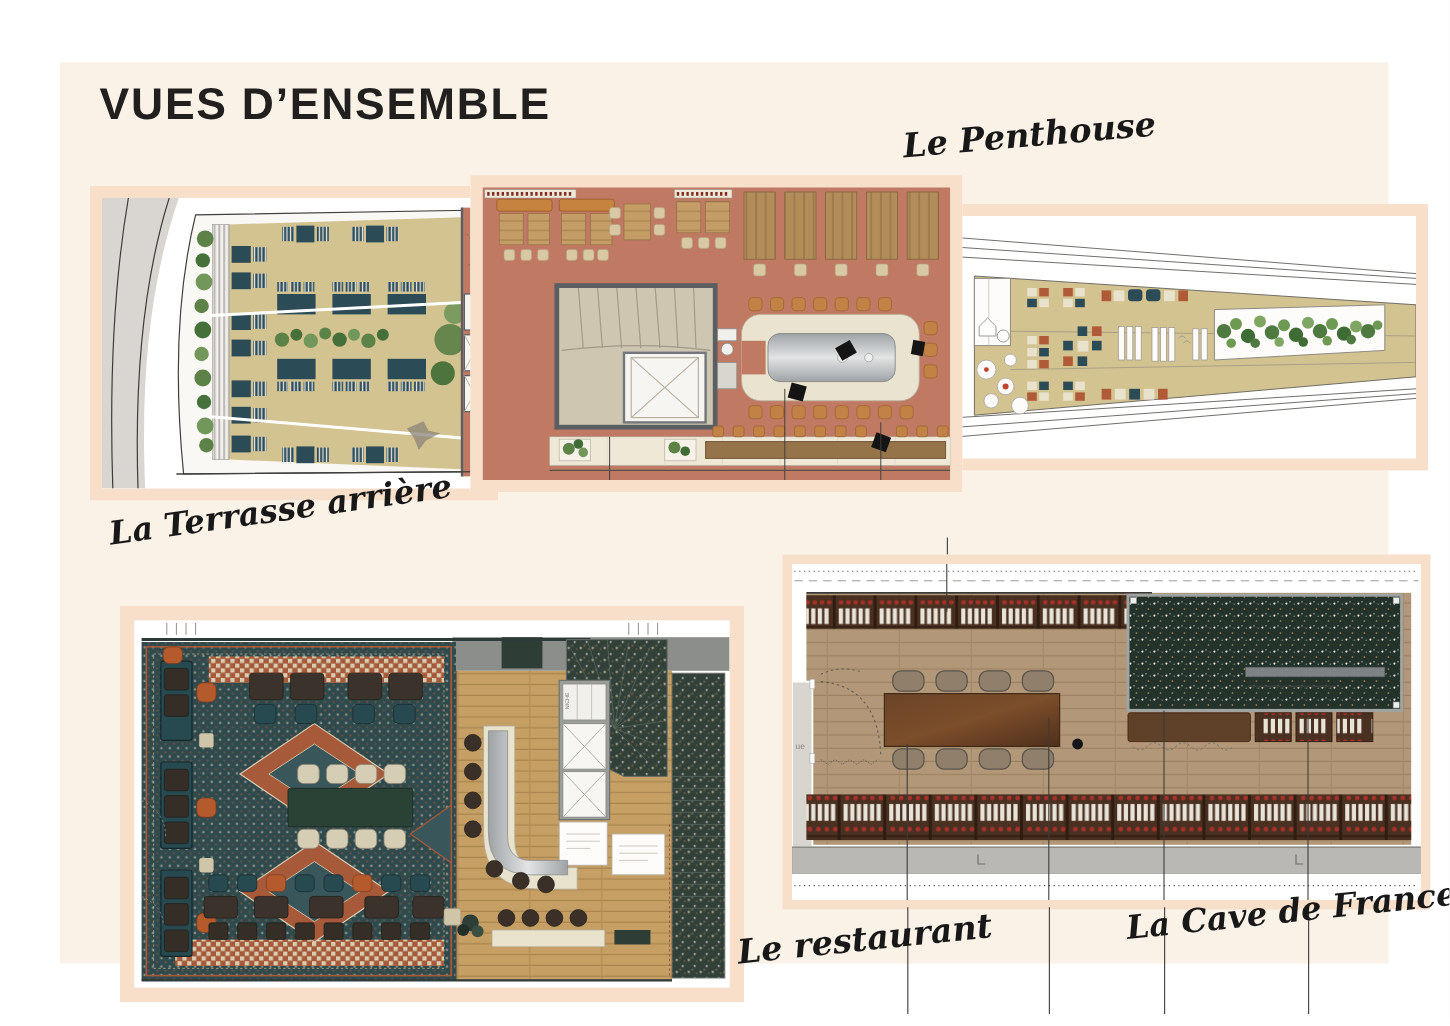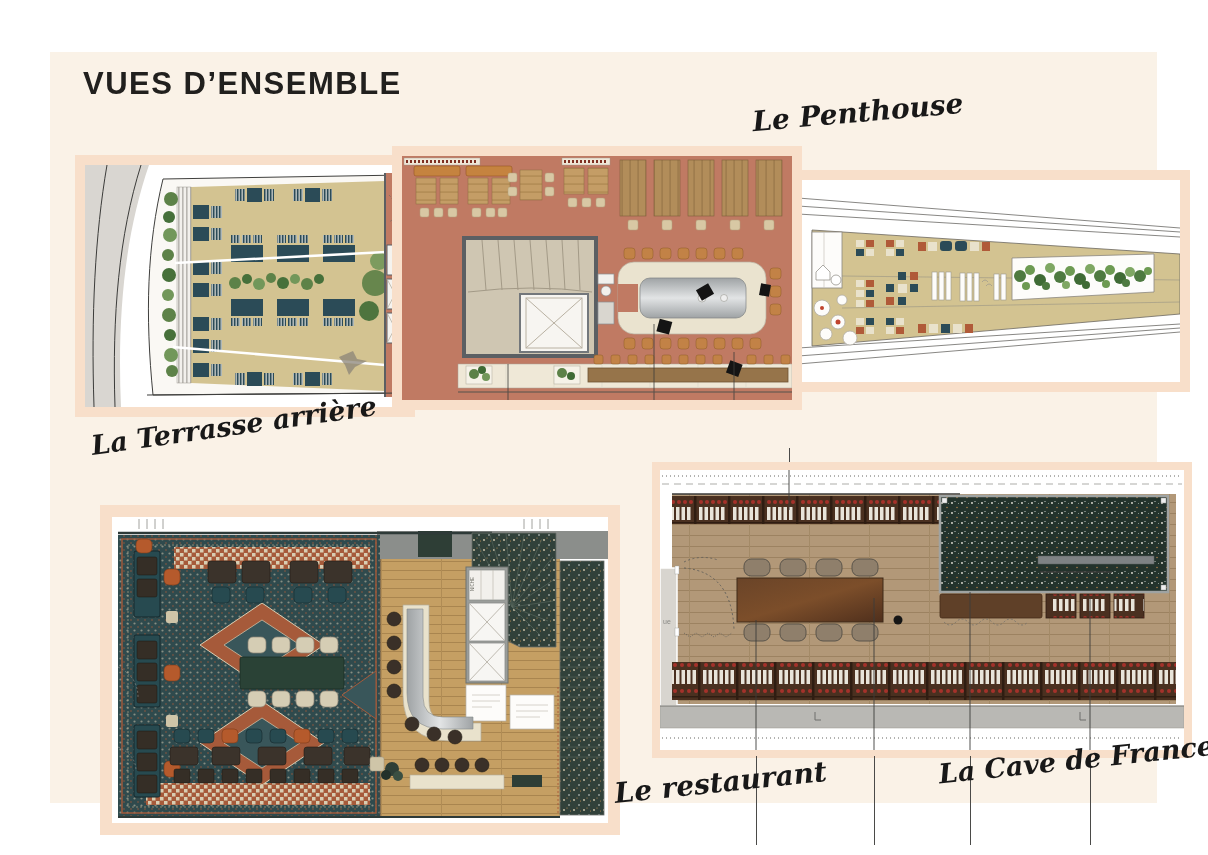--- a/index.html
+++ b/index.html
@@ -1,20 +1,20 @@
 <!DOCTYPE html>
 <html style="--page-bg: #ffffff; --panel-bg: #faf2e7; --frame: #f8dfca; --ink: #21201e; --road: #d9d6d1; --deck-beige: #d3c391; --teal: #2b4b57; --terracotta: #c07a63; --cream: #eae3cf; --orange: #c5833f; --rust: #b05a38; --rug: #2f4a4d; --gray-wall: #8b8e8b; --terrazzo: #2e3e36; --plant-green: #5d8248; --bottle-red: #a5312a; --cave-wood: #b29878; --rack-brown: #4a3020; --metal: #b9bcbd; --sidewalk: #b9b8b4;"><head>
 <meta charset="utf-8">
 <style>
   html,body{margin:0;padding:0;}
   .page{position:relative;width:1208px;height:855px;background:var(--page-bg,#fff);
     font-family:"Liberation Sans",sans-serif;overflow:hidden;}
   .panel{position:absolute;left:50px;top:52px;width:1107px;height:751px;
     background:var(--panel-bg,#faf2e7);z-index:0;}
-  .title{position:absolute;left:83px;top:66px;margin:0;font-size:31px;font-weight:700;
+  .title{position:absolute;left:83px;top:66px;margin:0;font-size:37px;font-weight:700;
     letter-spacing:1.5px;color:var(--ink,#21201e);z-index:4;font-family:"Liberation Sans",sans-serif;}
   .plan{position:absolute;margin:0;background:#fff;border-style:solid;
     border-color:var(--frame,#f8dfca);box-sizing:border-box;}
   .plan svg{display:block;width:100%;height:100%;}
   .plan-terrasse{left:75px;top:155px;width:340px;height:262px;border-width:10px;z-index:2;}
   .plan-penthouse{left:392px;top:146px;width:410px;height:264px;border-width:10px;z-index:3;}
   .plan-deck{left:788px;top:170px;width:402px;height:222px;border-width:10px;z-index:2;}
   .plan-restaurant{left:100px;top:505px;width:520px;height:330px;border-width:12px;z-index:2;}
   .plan-cave{left:652px;top:462px;width:540px;height:296px;border-width:8px;z-index:1;}
   .script-label{position:absolute;font-family:"DejaVu Serif",serif;font-style:italic;

